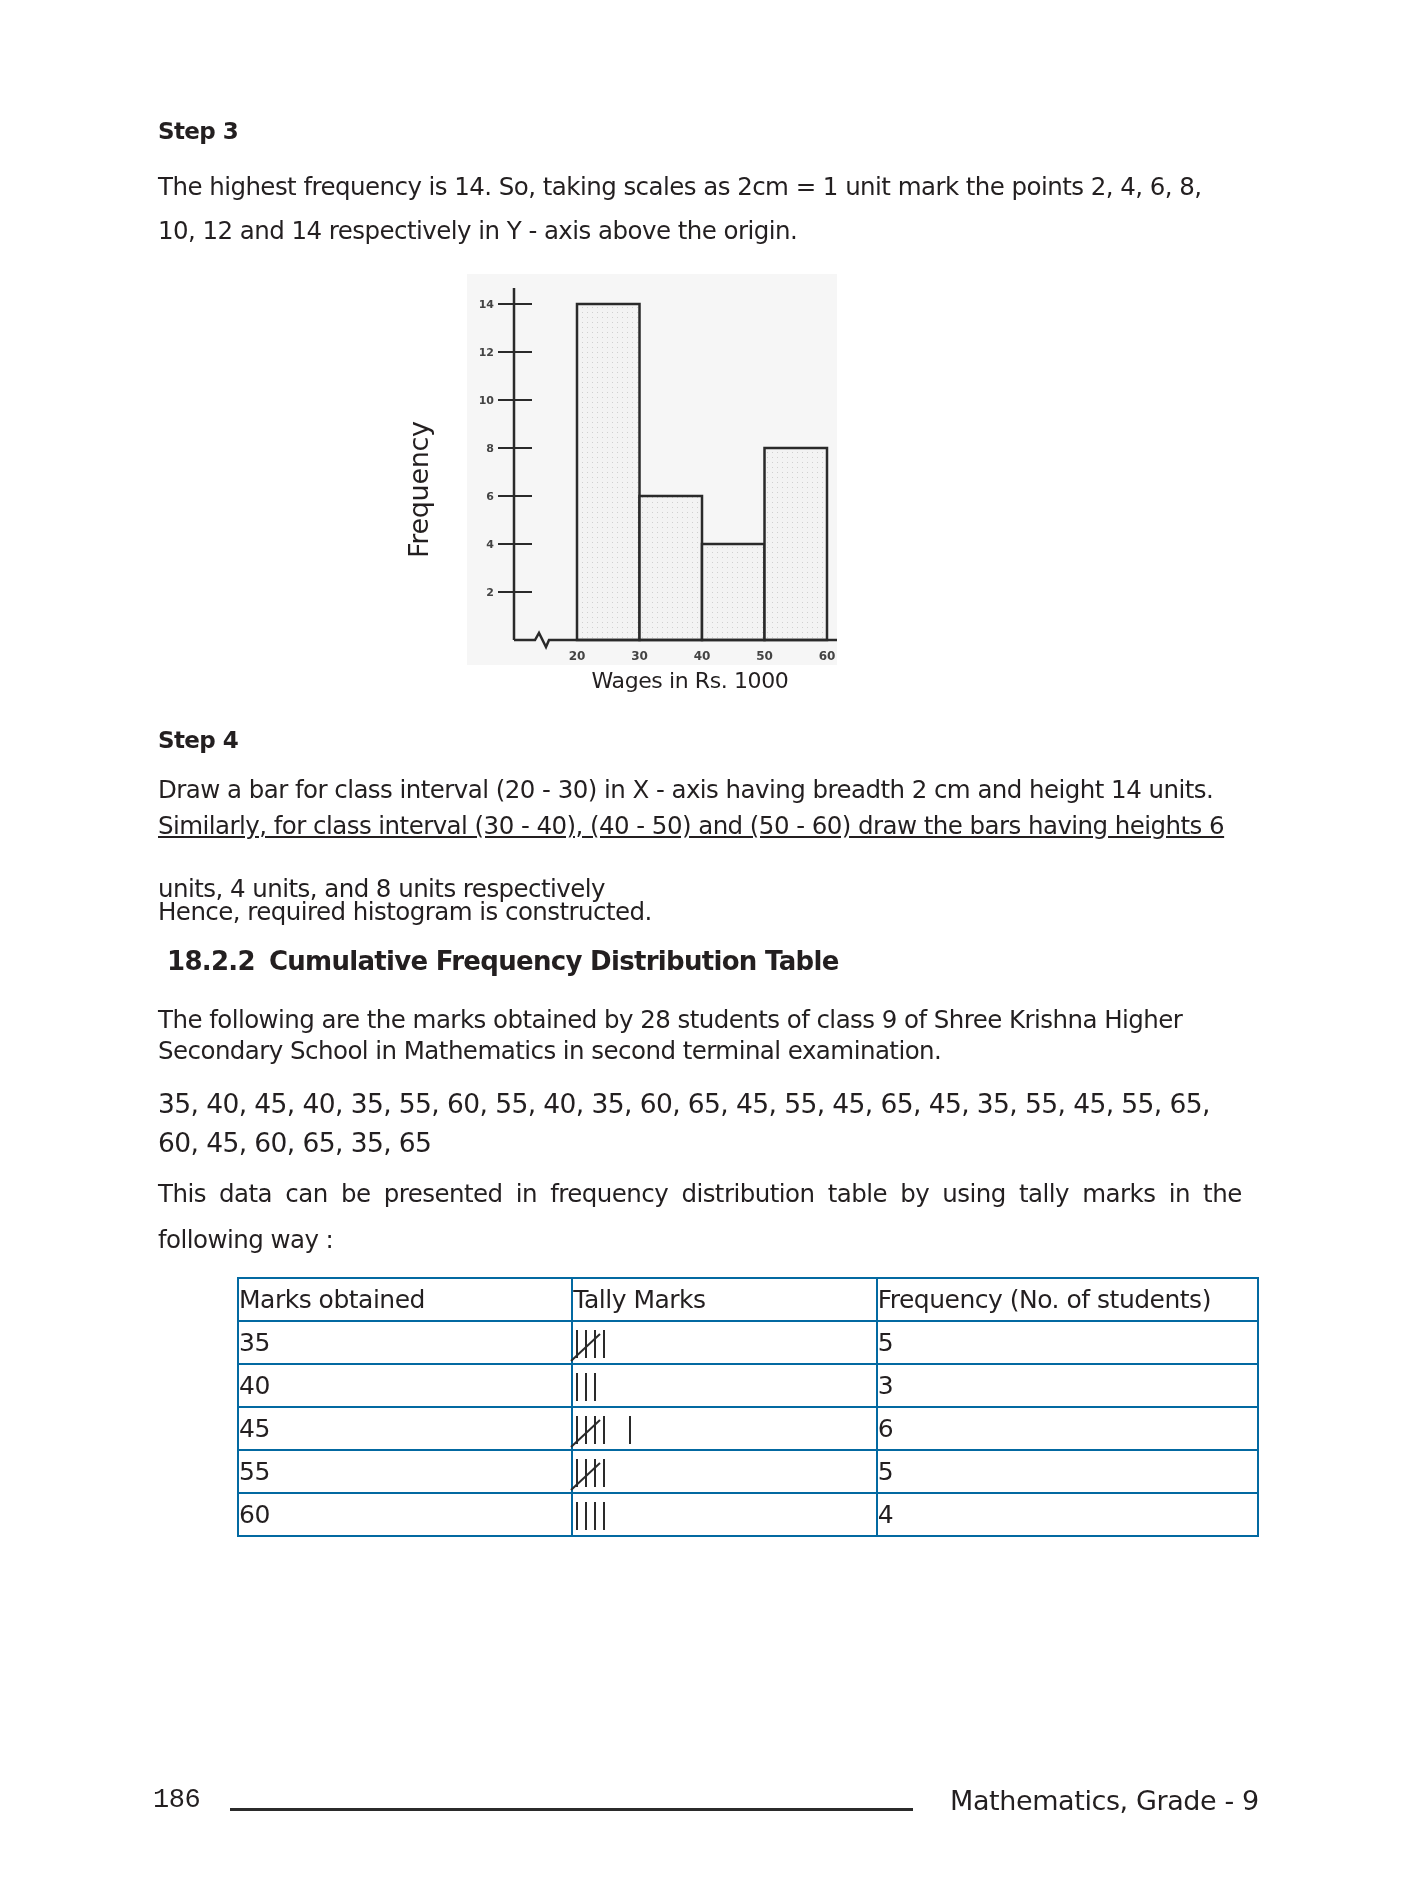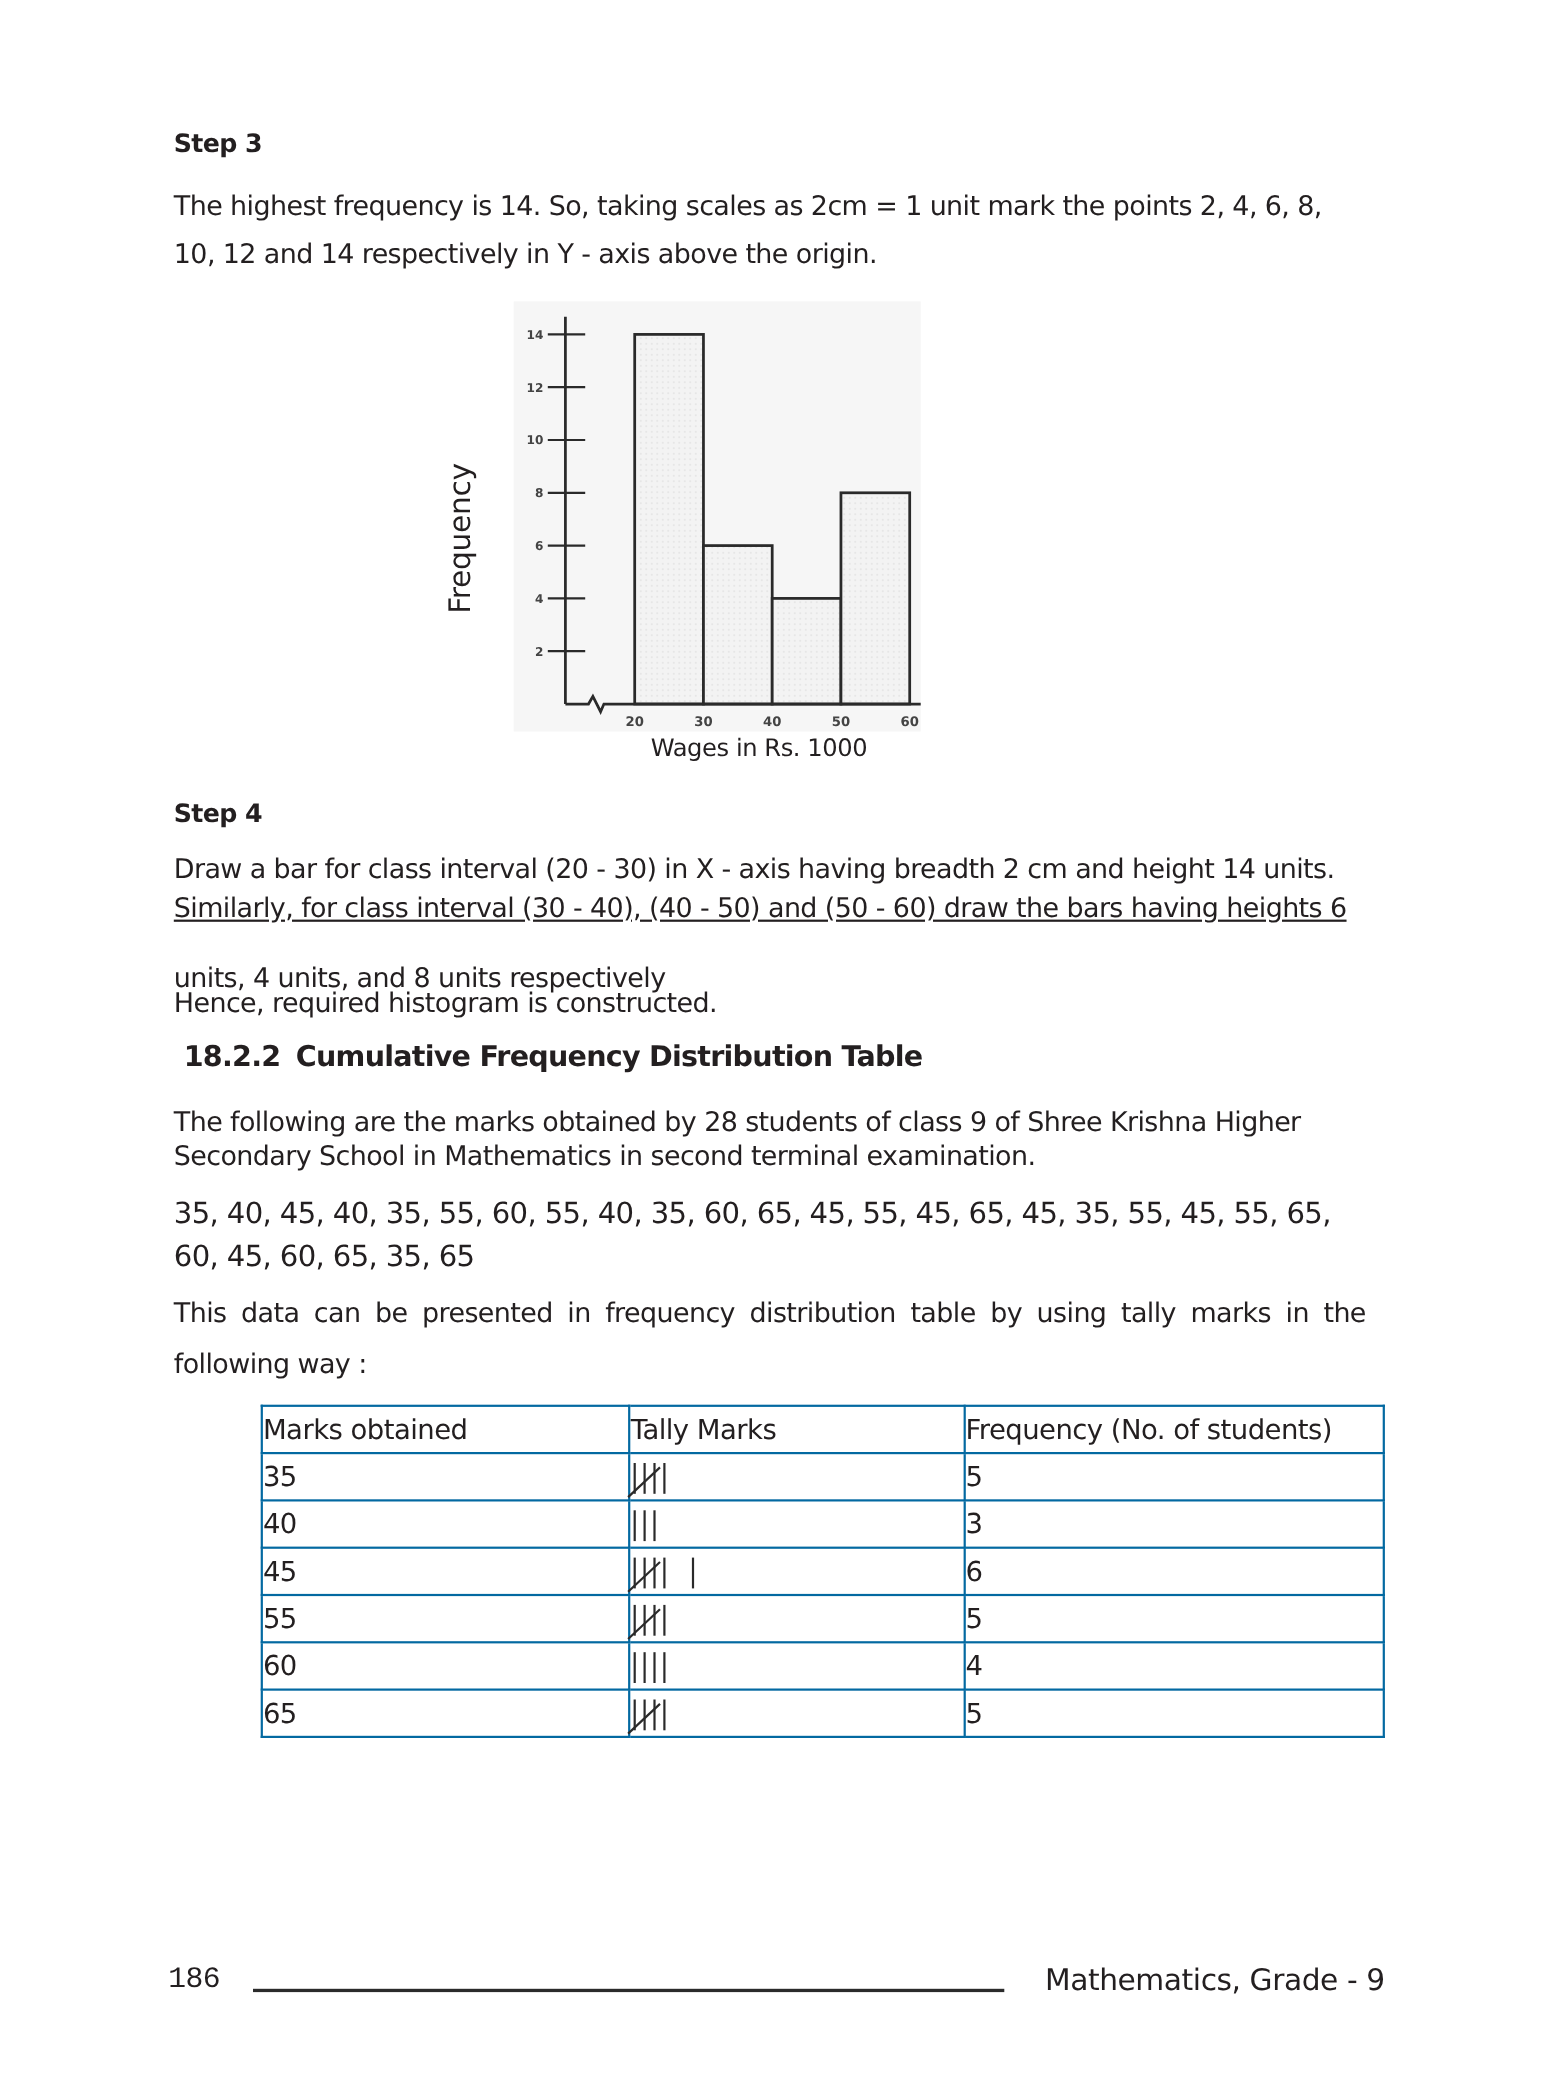--- a/index.html
+++ b/index.html
@@ -179,29 +179,18 @@
     <tr>
       <td>60</td>
       <td><span class="tally"><svg width="39" height="36" viewBox="0 0 39 36" style="overflow: visible;">
               <line x1="4" y1="2" x2="4" y2="30" stroke="#2a2a2a" stroke-width="2"></line>
               <line x1="13" y1="2" x2="13" y2="30" stroke="#2a2a2a" stroke-width="2"></line>
               <line x1="22" y1="2" x2="22" y2="30" stroke="#2a2a2a" stroke-width="2"></line>
               <line x1="31" y1="2" x2="31" y2="30" stroke="#2a2a2a" stroke-width="2"></line>
             </svg></span></td>
       <td>4</td>
     </tr>
-    <tr>
-      <td>65</td>
-      <td><span class="tally"><svg width="39" height="36" viewBox="0 0 39 36" style="overflow: visible;">
-              <line x1="4" y1="2" x2="4" y2="30" stroke="#2a2a2a" stroke-width="2"></line>
-              <line x1="13" y1="2" x2="13" y2="30" stroke="#2a2a2a" stroke-width="2"></line>
-              <line x1="22" y1="2" x2="22" y2="30" stroke="#2a2a2a" stroke-width="2"></line>
-              <line x1="31" y1="2" x2="31" y2="30" stroke="#2a2a2a" stroke-width="2"></line>
-              <line x1="-2" y1="33" x2="27" y2="6" stroke="#2a2a2a" stroke-width="2"></line>
-            </svg></span></td>
-      <td>5</td>
-    </tr>
   </tbody>
 </table>
 
 <div class="abs footer-num">186</div>
 <div class="abs footer-rule"></div>
 <div class="abs footer-title">Mathematics, Grade - 9</div>
 
 </body></html>

